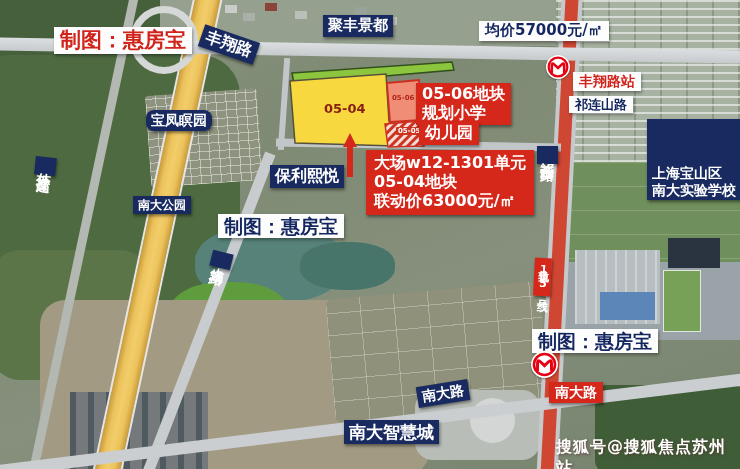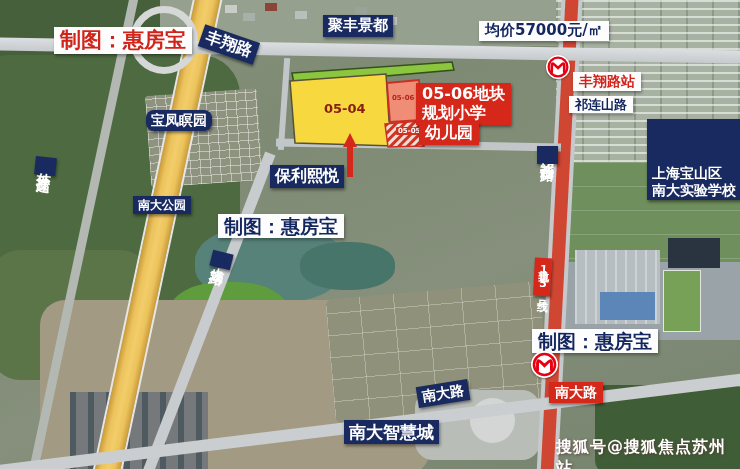--- a/index.html
+++ b/index.html
@@ -101,20 +101,25 @@
   </div>
 
   <div class="lbl navy vert" style="left:537px;top:146px;font-size:14px;padding:5px 2px;">祁连山路</div>
 
   <div class="lbl redbox" style="left:416px;top:83px;font-size:16px;">
     <span style="display:block;">05-06地块</span>
     <span style="display:block;">规划小学</span>
   </div>
   <div class="lbl redbox" style="left:419px;top:122px;font-size:16px;">幼儿园</div>
 
+  <div class="lbl redbox" style="left:366px;top:150px;font-size:16px;padding:4px 8px;">
+    <span style="display:block;">大场w12-1301单元</span>
+    <span style="display:block;">05-04地块</span>
+    <span style="display:block;">联动价63000元/㎡</span>
+  </div>
 
   <div class="lbl navy" style="left:270px;top:165px;font-size:16px;">保利熙悦</div>
   <div class="lbl navy" style="left:146px;top:110px;font-size:14px;border-radius:8px;">宝凤瞑园</div>
   <div class="lbl navy" style="left:133px;top:196px;font-size:12px;">南大公园</div>
   <div class="lbl navy vert" style="left:35px;top:157px;font-size:14px;transform:rotate(6deg);padding:5px 2px;">外环高速</div>
 
   <div class="lbl whitebg" style="left:218px;top:214px;font-size:19px;color:#13265f;">制图：惠房宝</div>
   <div class="lbl navy vert" style="left:211px;top:252px;font-size:14px;transform:rotate(14deg);padding:5px 2px;">大场路</div>
   <div class="lbl redbox vert" style="left:534px;top:258px;font-size:11px;transform:rotate(3deg);padding:3px 2px;letter-spacing:1px;">轨道15号线</div>
   <div class="lbl whitebg" style="left:532px;top:329px;font-size:19px;color:#13265f;">制图：惠房宝</div>

